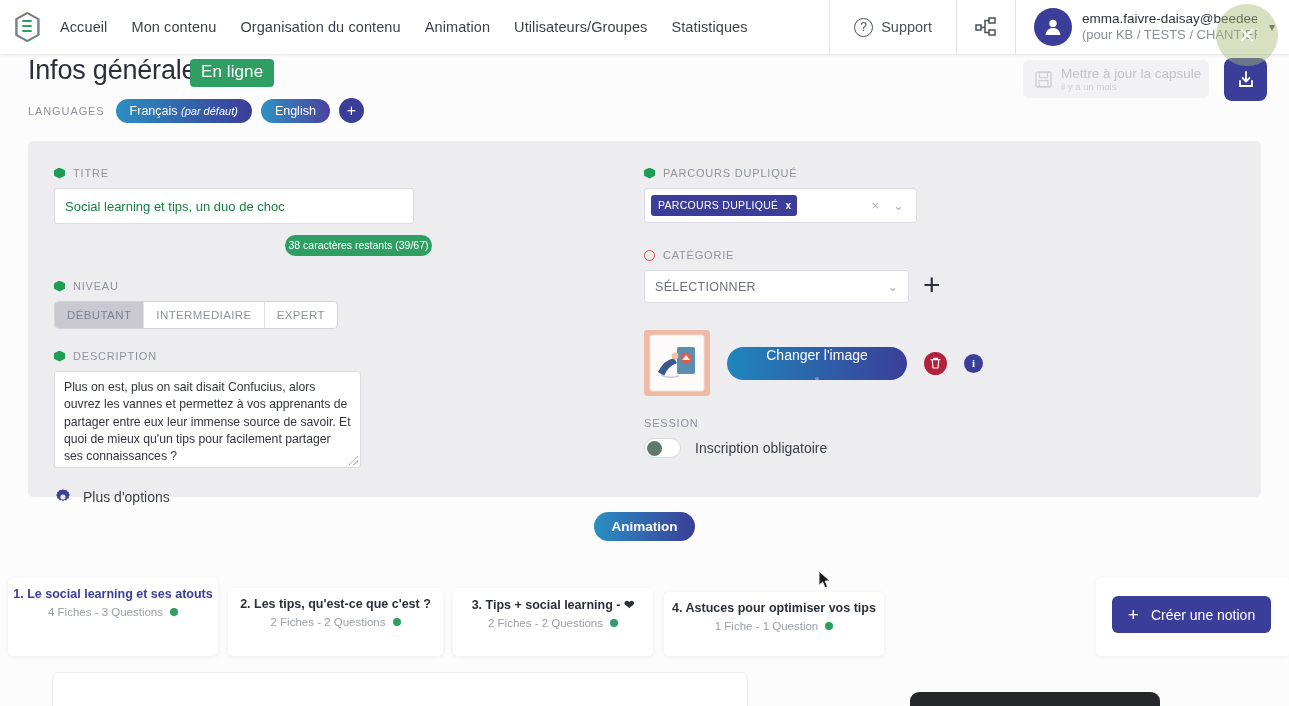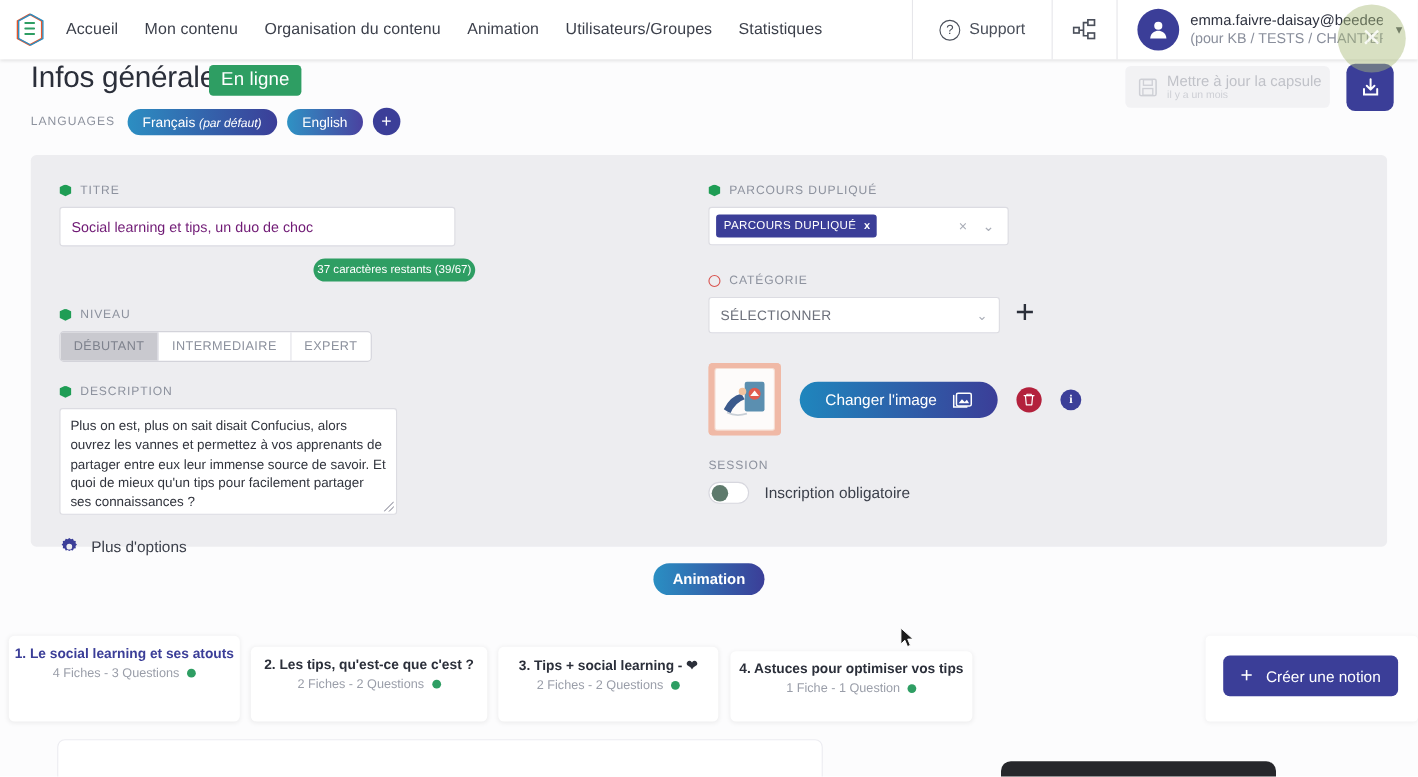--- a/index.html
+++ b/index.html
@@ -113,21 +113,21 @@
   .dot-red-outline {
     width:11px;height:11px;border:1.8px solid #d9534f;border-radius:50%;
   }
   .fieldlabel .t { font-size:11px; color:#8d929e; letter-spacing:.8px; }
 
   .col-left { position:absolute; left:26px; top:26px; width:420px; }
   .col-right { position:absolute; left:616px; top:26px; width:420px; }
 
   .text-input {
     width:360px; height:36px; background:#fff; border:1px solid #dcdce2; border-radius:3px;
-    margin-top:9px; padding:0 10px; font-size:13px; color:#701a75;
+    margin-top:9px; padding:0 10px; font-size:13px; color:#15803d;
     display:flex; align-items:center;
   }
   .counter-pill {
     margin-top:11px; margin-left:231px; width:147px;
     background:#2e9e63; color:#fff; font-size:10.5px; border-radius:11px;
     text-align:center; padding:4px 0 5px;
   }
   .seg {
     margin-top:9px; display:inline-flex; border:1px solid #d3d3da; border-radius:4px;
     overflow:hidden; background:#fff;
@@ -176,20 +176,21 @@
   .img-row { margin-top:27px; display:flex; align-items:center; gap:17px; }
   .thumb {
     width:66px;height:66px;border-radius:4px;overflow:hidden;flex:none;
     background:#f2bfae;
   }
   .btn-change {
     height:33px; width:180px; border-radius:17px;
     background:linear-gradient(90deg,#1f86bd 0%,#3b3e98 100%);
     color:#fff; font-size:14px; display:flex; align-items:center; justify-content:center; gap:14px;
     cursor:pointer;
+    flex-direction:column;
   }
   .icon-round-red {
     width:23px;height:23px;border-radius:50%;background:#b3213c;
     display:flex;align-items:center;justify-content:center;cursor:pointer;
   }
   .icon-round-blue {
     width:19px;height:19px;border-radius:50%;background:#3b3e98;color:#fff;
     display:flex;align-items:center;justify-content:center;font-size:11px;font-weight:bold;
     font-family:"Liberation Serif", serif; cursor:pointer;
   }
@@ -335,21 +336,21 @@
 
   <div class="panel">
 
     <div class="col-left">
 
       <div class="fieldlabel">
         <span class="dot-green"></span>
         <span class="t">TITRE</span>
       </div>
       <div class="text-input">Social learning et tips, un duo de choc</div>
-      <div class="counter-pill">37 caractères restants (39/67)</div>
+      <div class="counter-pill">38 caractères restants (39/67)</div>
 
       <div class="fieldlabel" style="margin-top:24px;">
         <span class="dot-green"></span>
         <span class="t">NIVEAU</span>
       </div>
       <div class="seg">
         <div class="active">DÉBUTANT</div>
         <div>INTERMEDIAIRE</div>
         <div>EXPERT</div>
       </div>

